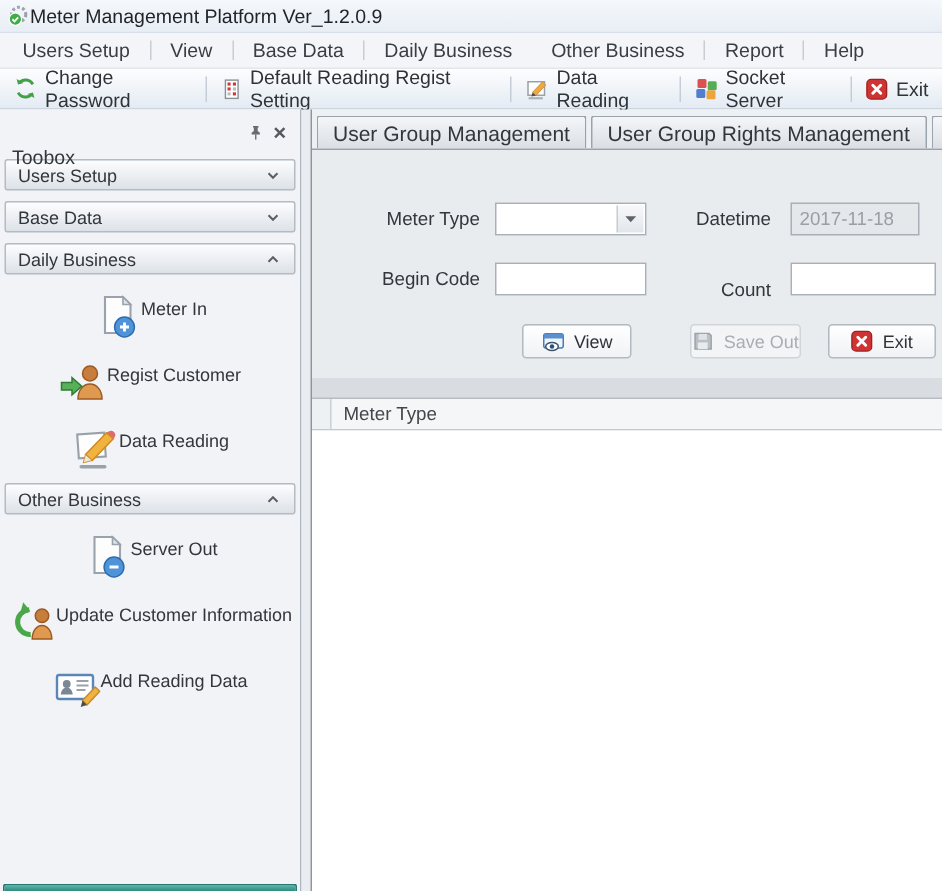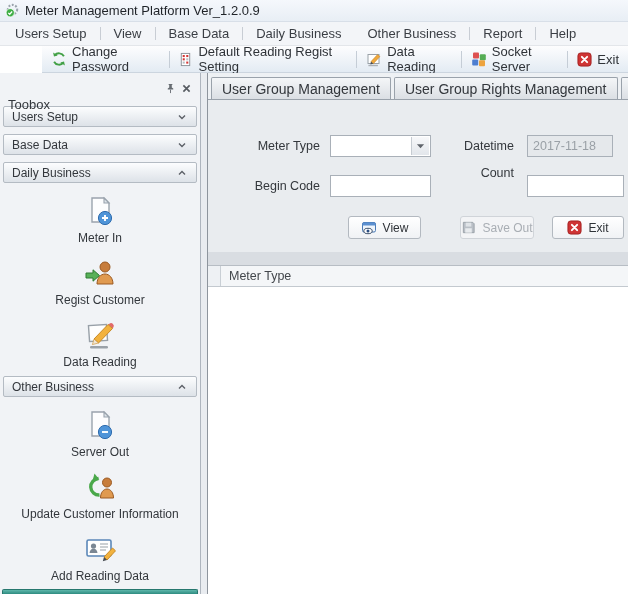--- a/index.html
+++ b/index.html
@@ -8,42 +8,42 @@
     position: relative; overflow: hidden; background:#fff;
     font-family: "Liberation Sans", sans-serif; color:#333;
     -webkit-font-smoothing: antialiased;
   }
 
   
   .titlebar {
     position:absolute; top:0; left:0; right:0; height:22px;
     background:linear-gradient(#f5f8fc,#e8eef5);
     border-bottom:1px solid #d8dfe8;
-    display:flex; align-items:center; padding:0 5px; gap:5px;
+    display:flex; align-items:center; padding:0 5px; 
   }
   .titlebar .title { font-size:13px; color:#1f2328; }
 
   
   .menubar {
     position:absolute; top:22px; left:0; right:0; height:24px;
     background:#f3f5f8; border-bottom:1px solid #e3e6ea;
     display:flex; align-items:stretch; padding-left:2px;
   }
   .menu-item {
     display:flex; align-items:center; padding:0 13px;
     font-size:13px; color:#3a3e44; cursor:default;
   }
   .menu-sep { width:1px; height:13px; background:#c8cdd4; align-self:center; }
 
   
   .toolbar {
     position:absolute; top:46px; left:0; right:0; height:27px;
     background:linear-gradient(#fdfdfe,#e3ebf3);
     border-bottom:1px solid #ccd5df;
-    display:flex; align-items:center; padding:0 2px;margin-left:42px;
+    display:flex; align-items:center; padding:0 2px;
   }
   .tool-btn {
     display:flex; align-items:center; gap:5px; padding:0 7px; height:22px;
     font-size:13px; color:#2f3338; border-radius:2px; cursor:default;
   }
   .tool-sep { width:1px; height:17px; background:#c5cdd6; margin:0 2px; }
 
   
   .sidebar {
     position:absolute; top:73px; left:0; bottom:0; width:201px;
@@ -64,21 +64,21 @@
   .groups { padding:0 3px; }
   .group-header {
     height:21px; margin-top:7px;
     border:1px solid #b4bbc3; border-radius:2px;
     background:linear-gradient(#fcfdfe,#dde2e8);
     display:flex; align-items:center; padding:0 8px;
     font-size:12px; color:#33373c; cursor:pointer;
   }
   .group-header .chev { margin-left:auto; display:flex; }
   .group-items { display:flex; flex-direction:column; align-items:center; }
-  .nav-item { display:flex; flex-direction:column; align-items:center; margin-top:12px; cursor:pointer; }
+  .nav-item { display:flex; flex-direction:row; align-items:flex-start; margin-top:12px; cursor:pointer; }
   .nav-item .nav-label { font-size:12px; color:#33373c; margin-top:4px; white-space:nowrap; }
 
   
   .sb-bottom-strip {
     position:absolute; left:2px; right:2px; bottom:0; height:5px;
     background:linear-gradient(#5fb7ab,#2e8b80);
     border:1px solid #27776e; border-bottom:none; border-radius:2px 2px 0 0;
   }
 
   
@@ -95,21 +95,21 @@
   }
   .content {
     position:absolute; top:26px; left:0; right:0; bottom:0;
     background:#e9ecef; border-top:1px solid #9aa2ab;
   }
 
   .flabel { position:absolute; height:22px; line-height:22px; font-size:12.5px; color:#33373c; text-align:right; }
   .lbl-metertype  { top:35px; left:0;   width:112px; }
   .lbl-datetime   { top:35px; left:200px; width:106px; }
   .lbl-begincode  { top:75px; left:0;   width:112px; }
-  .lbl-count      { top:62px; left:200px; width:106px; }
+  .lbl-count      { top:82px; left:200px; width:106px; }
 
   .combo {
     position:absolute; top:35px; left:122px; width:101px; height:22px;
     background:#fff; border:1px solid #a9b0b8;
   }
   .combo-display { position:absolute; left:2px; top:2px; right:20px; bottom:2px; font-size:12.5px; }
   .combo-btn {
     position:absolute; top:1px; right:1px; bottom:1px; width:18px;
     background:linear-gradient(#f7f8fa,#e2e6eb); border-left:1px solid #c6ccd2;
     display:flex; align-items:center; justify-content:center; cursor:pointer;

